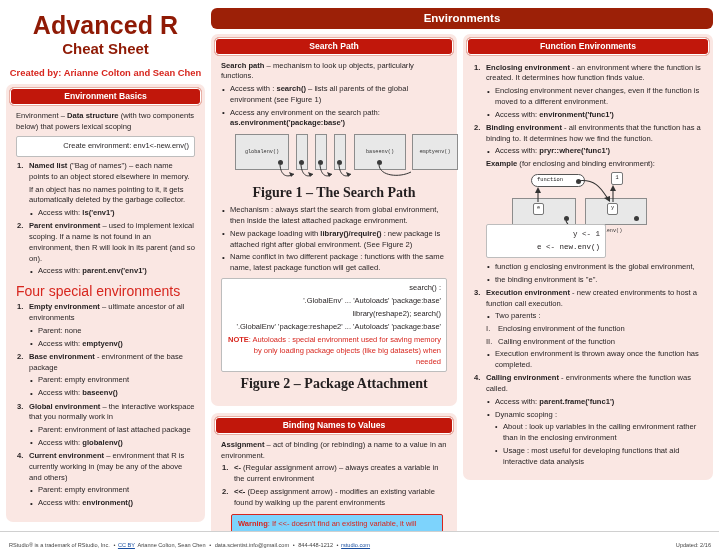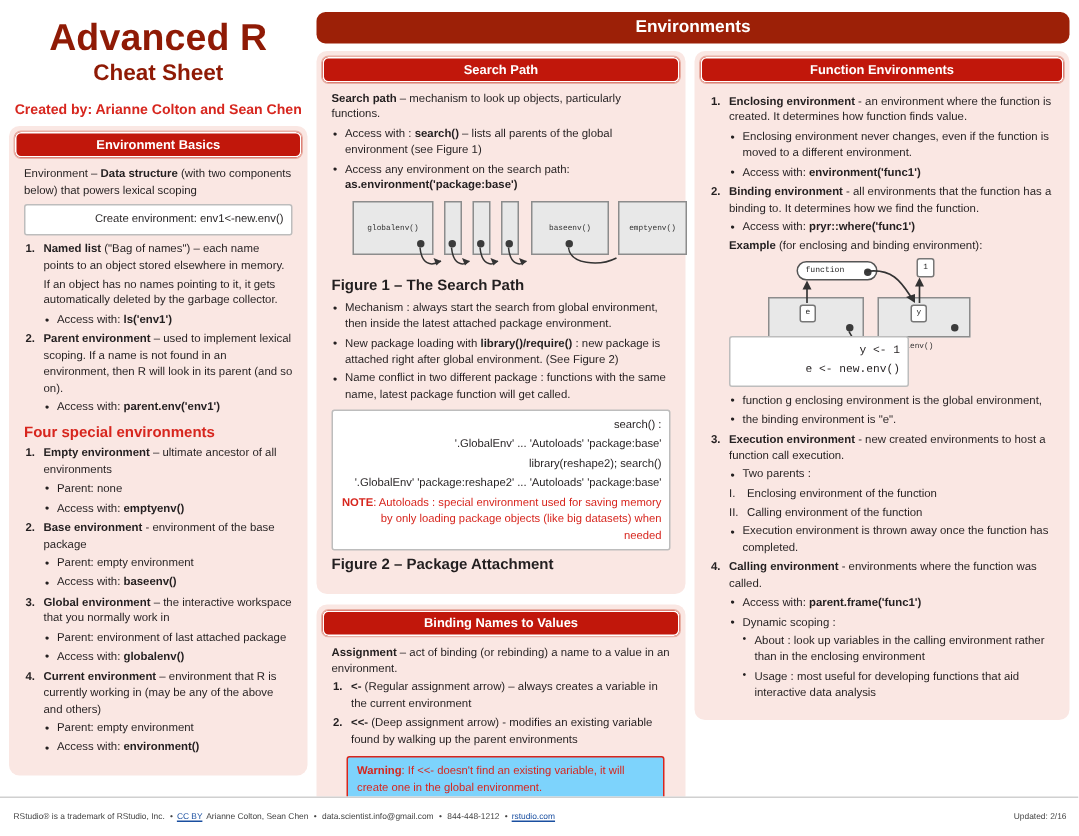--- a/index.html
+++ b/index.html
@@ -51,21 +51,21 @@
     padding:5px 7px 7px 7px;
   }
   .sec-wrap { background:#fae7e3; border-radius:7px; padding:3px; }
 
   
   p, li, div.t { font-size:7.6px; line-height:1.42; margin:0; }
   .t { margin-bottom:3px; }
   b, strong { font-weight:bold; }
   .mono { font-family:"Liberation Mono", monospace; }
   .red { color:#d7261e; }
-  .hdr-red { color:#d7261e; font-size:10px; font-weight:bold; margin:6px 0 3px 0; }
+  .hdr-red { color:#d7261e; font-size:14px; font-weight:normal; margin:6px 0 3px 0; }
 
   ol.num { margin:2px 0 0 0; padding:0; list-style:none; counter-reset:n; }
   ol.num > li {
     counter-increment:n; position:relative; padding-left:13px; margin-bottom:2.5px;
   }
   ol.num > li:before {
     content:counter(n) "."; position:absolute; left:1px; top:0;
     font-weight:bold; font-size:7.6px;
   }
   ol.rom { margin:1px 0 0 0; padding:0; list-style:none; counter-reset:r; }
@@ -93,21 +93,21 @@
     background:#ffffff; border:1px solid #bdbdbd; border-radius:2px;
     padding:4px 5px; margin:4px 0 4px 0; font-size:7.5px; line-height:1.5;
   }
   .codebox p { font-size:7.5px; margin:0 0 2.5px 0;text-align:right; }
   .codebox p:last-child { margin-bottom:0; }
   .warnbox {
     background:#7dd3fc; border:1.2px solid #d7261e; border-radius:2px;
     padding:4px 6px; margin:5px 4px 2px 10px; font-size:7.5px; line-height:1.45;
     color:#d7261e;
   }
-  .fig-cap { font-size:10px; font-weight:bold; margin:3px 0 4px 0; }
+  .fig-cap { text-align:center; font-size:14px; font-weight:bold; margin:3px 0 4px 0;font-family:Liberation Serif, serif; }
 
   
   .fig1 { position:relative; height:48px; margin:5px 0 0 0; }
   .envbox {
     position:absolute; background:#e8e8e8; border:1px solid #8c8c8c;
     display:flex; align-items:center; justify-content:center;
     font-family:"Liberation Mono", monospace; font-size:5.2px; color:#333;
   }
   .dot { position:absolute; width:5px; height:5px; background:#3b3b3b; border-radius:50%; }
   .fig1 svg, .fig3 svg { position:absolute; left:0; top:0; overflow:visible; }

